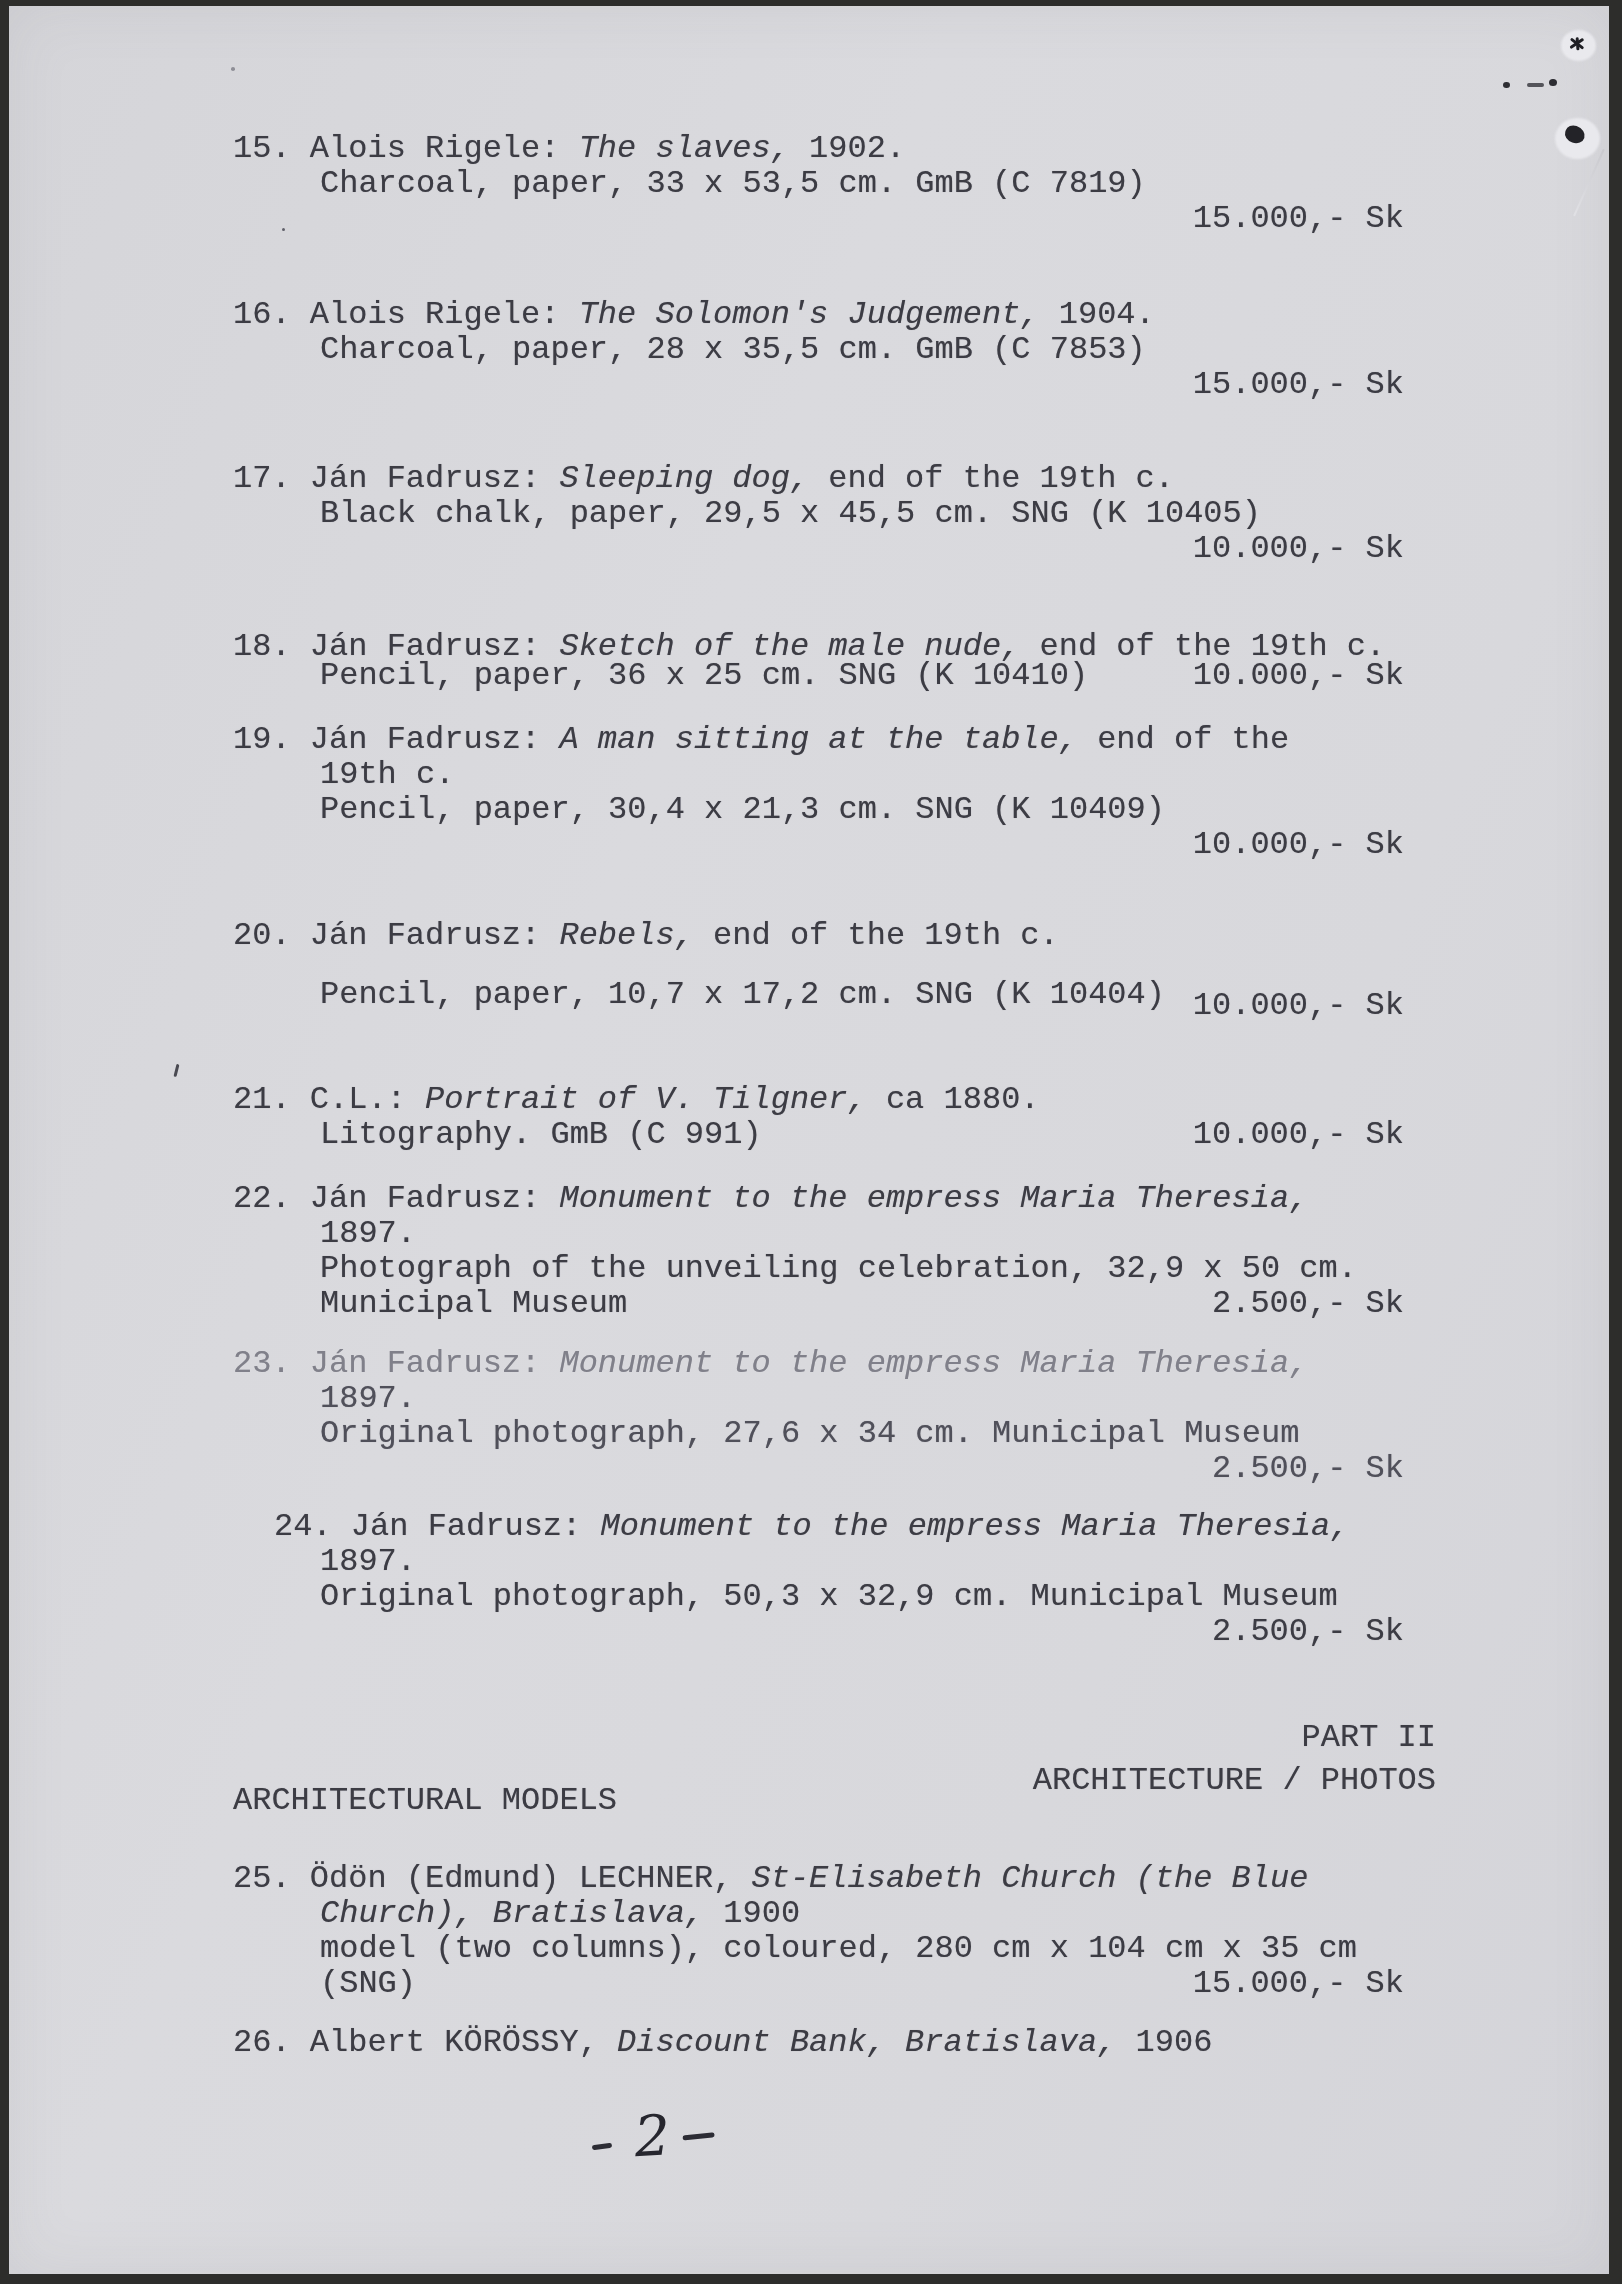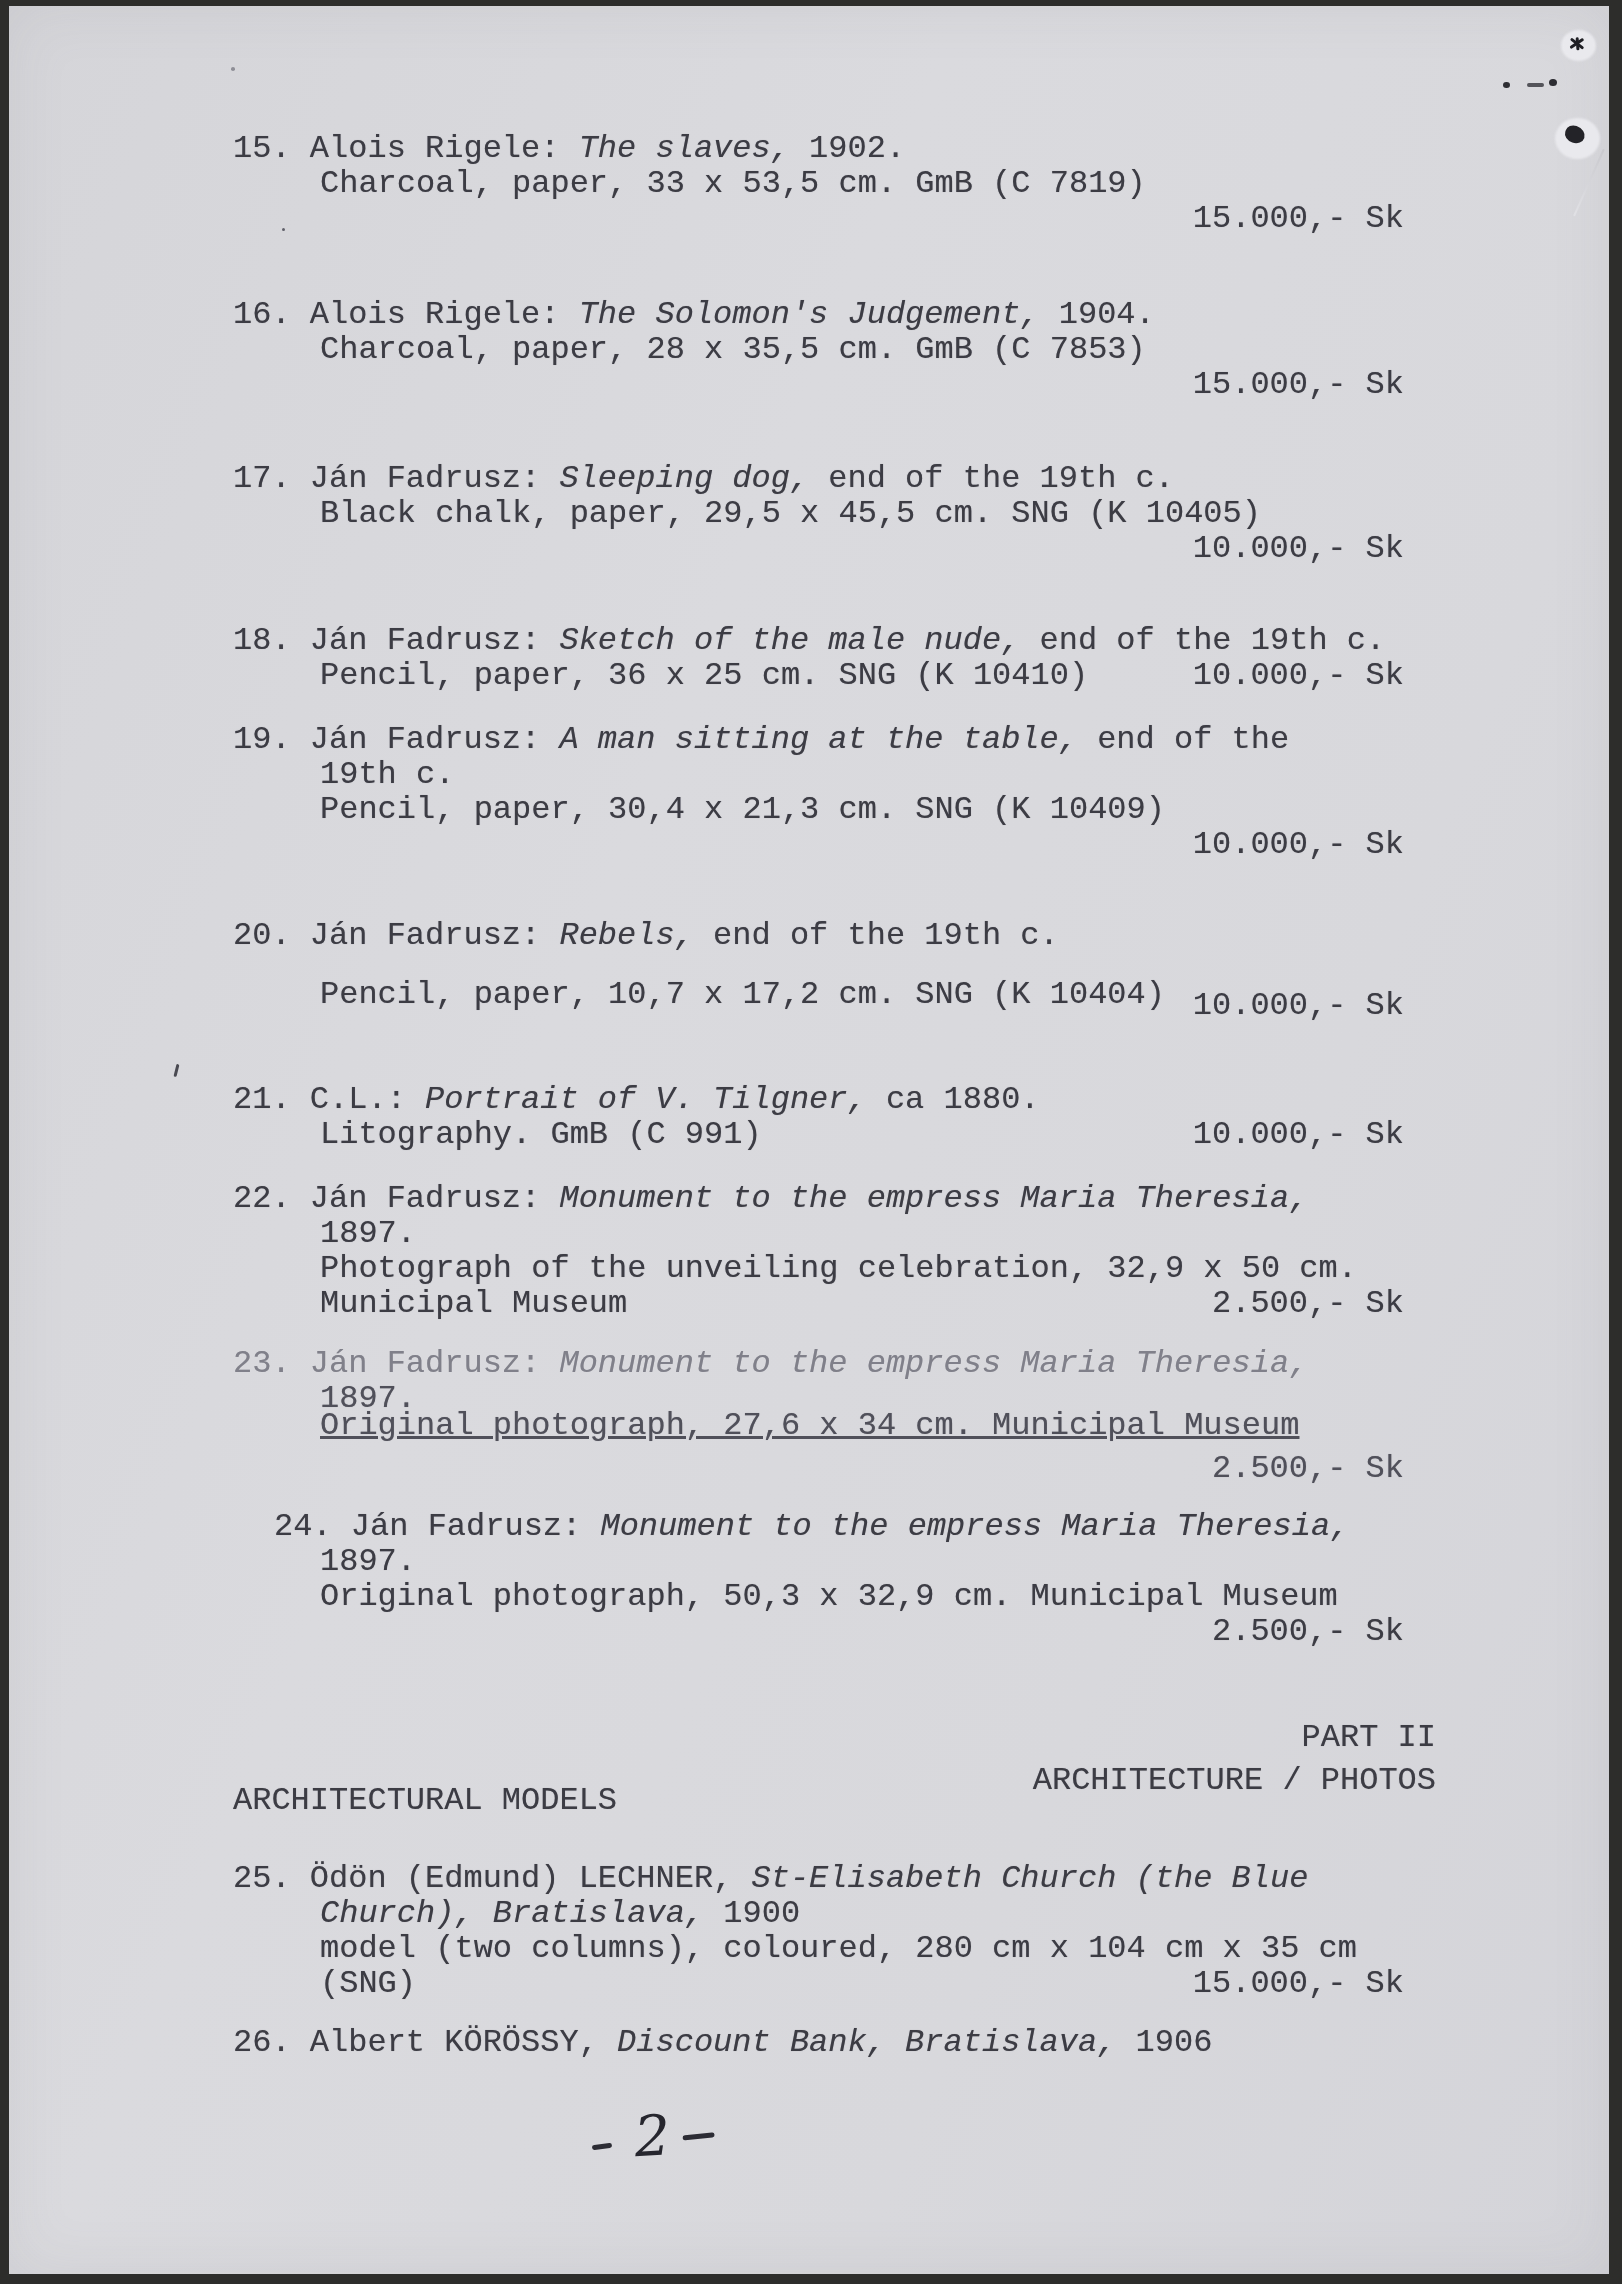--- a/index.html
+++ b/index.html
@@ -83,21 +83,21 @@
         <div class="line title" style="top: 0px;"><span>16. </span><span>Alois Rigele: </span><i>The Solomon's Judgement,</i><span> 1904.</span></div>
         <div class="line body" style="top: 35px;"><span>Charcoal, paper, 28 x 35,5 cm. GmB (C 7853)</span></div>
         <div class="line price" style="top: 70px;">15.000,- Sk</div>
       </div>
       <div class="entry" style="top: 461px;">
         <div class="line title" style="top: 0px;"><span>17. </span><span>Ján Fadrusz: </span><i>Sleeping dog,</i><span> end of the 19th c.</span></div>
         <div class="line body" style="top: 35px; text-align: right;"><span>Black chalk, paper, 29,5 x 45,5 cm. SNG (K 10405)</span></div>
         <div class="line price" style="top: 70px;">10.000,- Sk</div>
       </div>
       <div class="entry" style="top: 623px;">
-        <div class="line title" style="top: 0px;"><span>18. </span><span>Ján Fadrusz: </span><i>Sketch of the male nude,</i><span> end of the 19th c.</span></div>
+        <div class="line title" style="top: 6px;"><span>18. </span><span>Ján Fadrusz: </span><i>Sketch of the male nude,</i><span> end of the 19th c.</span></div>
         <div class="line body spread" style="top: 35px;"><span>Pencil, paper, 36 x 25 cm. SNG (K 10410)</span><span class="inline-price">10.000,- Sk</span></div>
       </div>
       <div class="entry" style="top: 722px;">
         <div class="line title" style="top: 0px;"><span>19. </span><span>Ján Fadrusz: </span><i>A man sitting at the table,</i><span> end of the</span></div>
         <div class="line body" style="top: 35px;"><span>19th c.</span></div>
         <div class="line body" style="top: 70px;"><span>Pencil, paper, 30,4 x 21,3 cm. SNG (K 10409)</span></div>
         <div class="line price" style="top: 105px;">10.000,- Sk</div>
       </div>
       <div class="entry" style="top: 918px;">
         <div class="line title" style="top: 0px;"><span>20. </span><span>Ján Fadrusz: </span><i>Rebels,</i><span> end of the 19th c.</span></div>
@@ -110,21 +110,21 @@
       </div>
       <div class="entry" style="top: 1181px;">
         <div class="line title" style="top: 0px;"><span>22. </span><span>Ján Fadrusz: </span><i>Monument to the empress Maria Theresia,</i></div>
         <div class="line body" style="top: 35px;"><span>1897.</span></div>
         <div class="line body" style="top: 70px;"><span>Photograph of the unveiling celebration, 32,9 x 50 cm.</span></div>
         <div class="line body spread" style="top: 105px;"><span>Municipal Museum</span><span class="inline-price">2.500,- Sk</span></div>
       </div>
       <div class="entry" style="top: 1346px;">
         <div class="line title tone-faint" style="top: 0px;"><span>23. </span><span>Ján Fadrusz: </span><i>Monument to the empress Maria Theresia,</i></div>
         <div class="line body tone-medium" style="top: 35px;"><span>1897.</span></div>
-        <div class="line body tone-medium" style="top: 62px; text-decoration: underline;"><span>Original photograph, 27,6 x 34 cm. Municipal Museum</span></div>
+        <div class="line body tone-medium" style="top: 70px;"><span>Original photograph, 27,6 x 34 cm. Municipal Museum</span></div>
         <div class="line price tone-medium" style="top: 105px;">2.500,- Sk</div>
       </div>
       <div class="entry" style="top: 1509px;">
         <div class="line title" style="top: 0px; margin-left: 41px;"><span>24. </span><span>Ján Fadrusz: </span><i>Monument to the empress Maria Theresia,</i></div>
         <div class="line body" style="top: 35px;"><span>1897.</span></div>
         <div class="line body" style="top: 70px;"><span>Original photograph, 50,3 x 32,9 cm. Municipal Museum</span></div>
         <div class="line price" style="top: 105px;">2.500,- Sk</div>
       </div>
       <div class="entry" style="top: 1861px;">
         <div class="line title" style="top: 0px;"><span>25. </span><span>Ödön (Edmund) LECHNER, </span><i>St-Elisabeth Church (the Blue</i></div>

